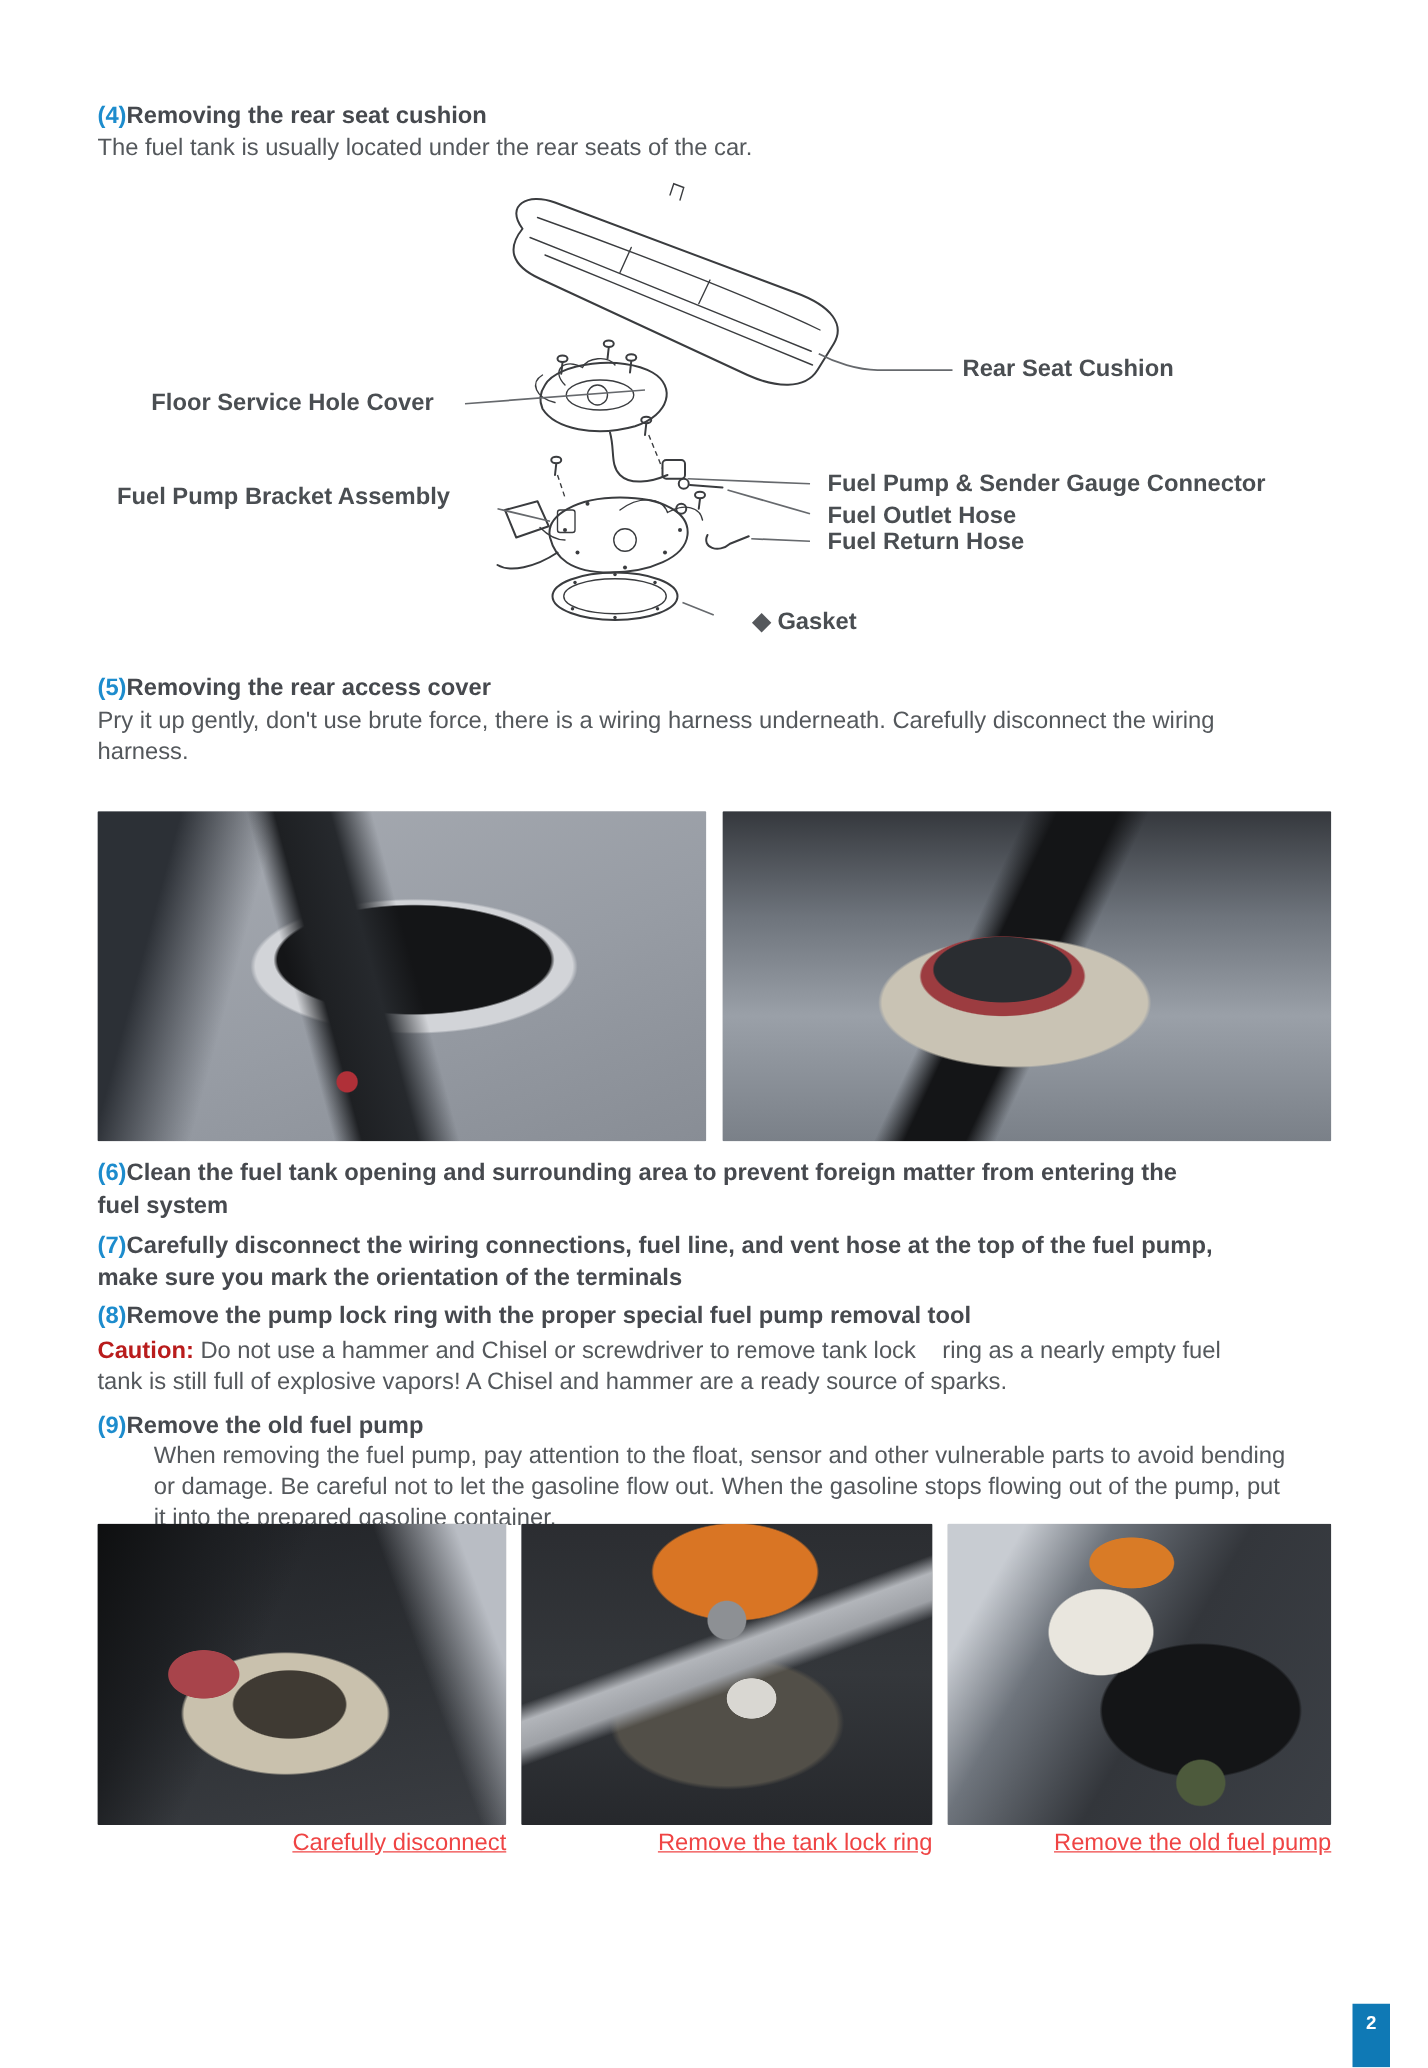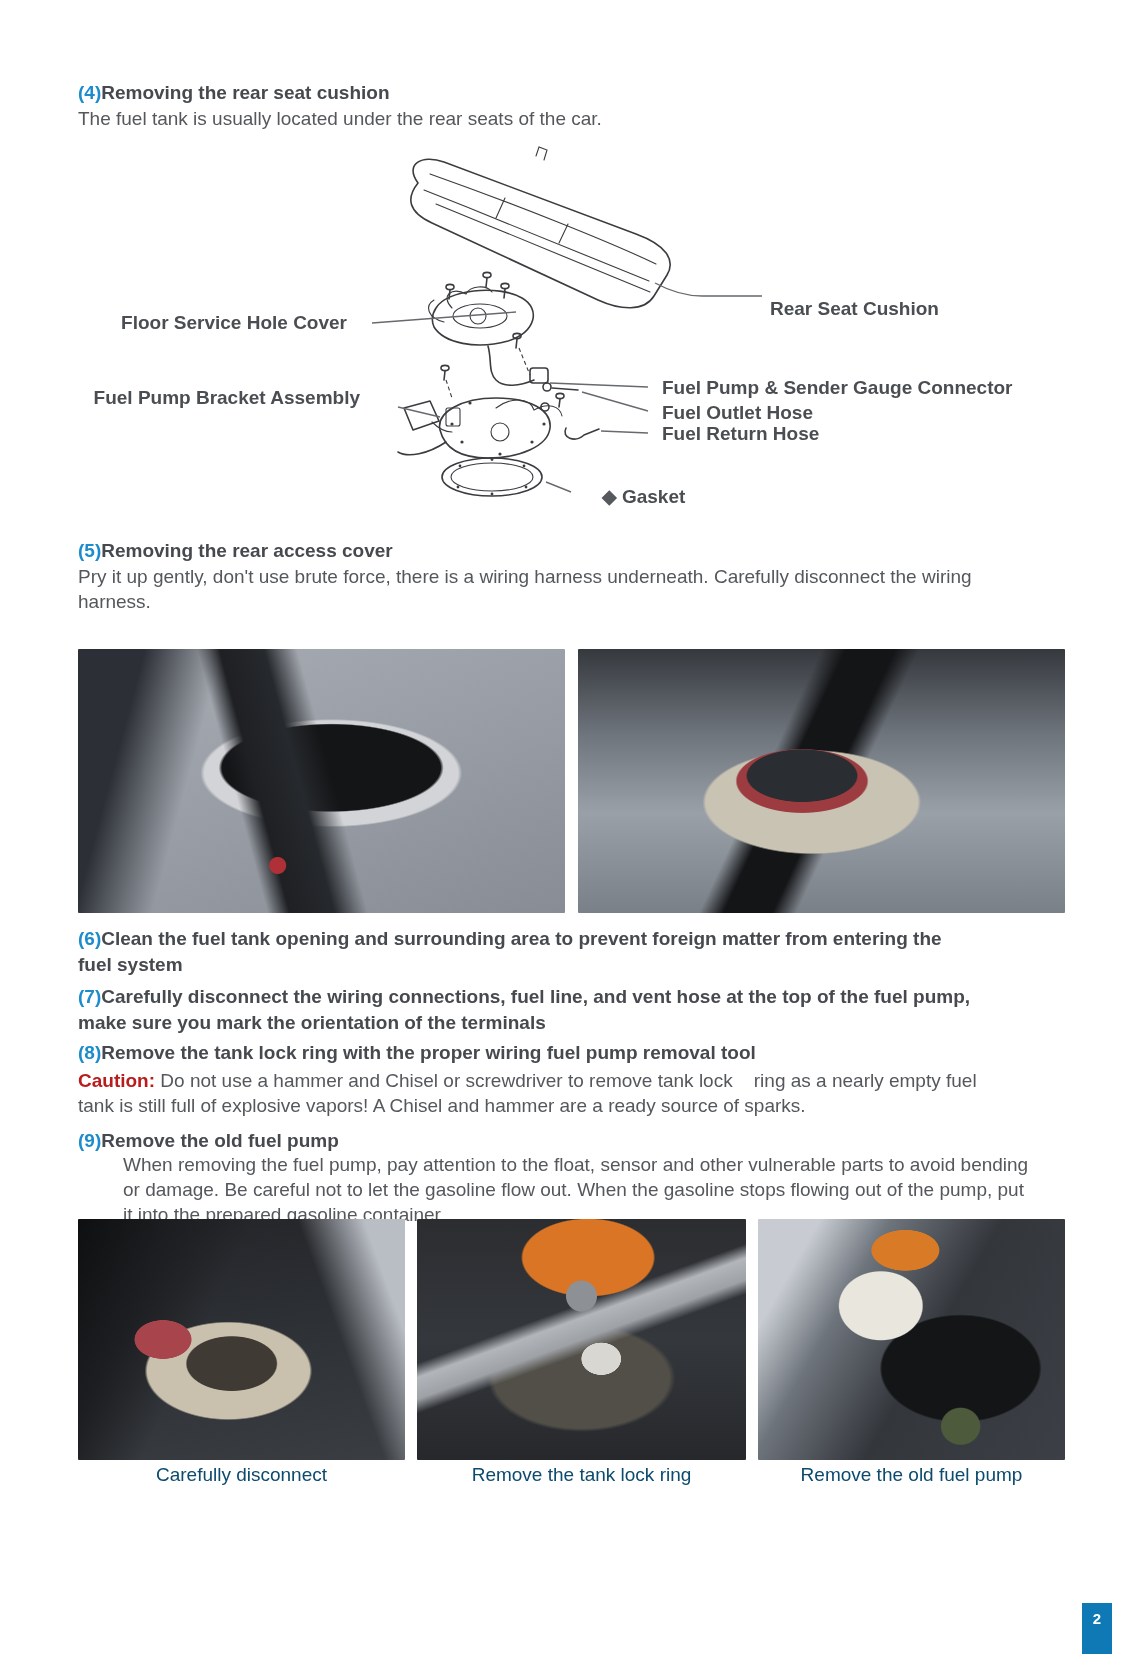--- a/index.html
+++ b/index.html
@@ -24,21 +24,21 @@
   .body-text b{color:#b91c1c;}
   .dlabel{
     font-size:19px;font-weight:bold;color:#4a4e52;white-space:nowrap;
   }
   .photo{
     position:absolute;border-radius:1px;
     background-color:#7d828a;
   }
   .caption{
     position:absolute;top:1464px;
-    font-size:19px;color:#0c4a6e;text-align:center;
+    font-size:19px;color:#ef4444;text-align:right;text-decoration:underline;
   }
   .page-badge{
     position:absolute;left:1082px;top:1603px;width:30px;height:51px;
     background:#0f79b5;color:#ffffff;font-size:15px;font-weight:bold;
     text-align:center;padding-top:7px;box-sizing:border-box;
   }
   svg{display:block;}
   .art{stroke:#3a3c3f;fill:none;stroke-width:1.6;stroke-linecap:round;stroke-linejoin:round;}
   .artthin{stroke:#3a3c3f;fill:none;stroke-width:1.1;stroke-linecap:round;}
   .leader{stroke:#66696d;fill:none;stroke-width:1.4;}
@@ -147,21 +147,21 @@
         <path class="leader" d="M762,156 L702,156 C686,156 668,150 655,143"></path>
         <path class="leader" d="M550,243 L648,247"></path>
         <path class="leader" d="M582,252 L648,271"></path>
         <path class="leader" d="M601,291 L648,293"></path>
         <path class="leader" d="M546,342 L571,352"></path>
       </g>
     </svg>
 
     <div class="abs dlabel" style="right:795px;top:172px;">Floor Service Hole Cover</div>
     <div class="abs dlabel" style="right:782px;top:247px;margin-left:44px;">Fuel Pump Bracket Assembly</div>
-    <div class="abs dlabel" style="left:770px;top:158px;">Rear Seat Cushion</div>
+    <div class="abs dlabel" style="left:770px;top:145px;">Rear Seat Cushion</div>
     <div class="abs dlabel" style="left:662px;top:237px;">Fuel Pump &amp; Sender Gauge Connector</div>
     <div class="abs dlabel" style="left:662px;top:262px;">Fuel Outlet Hose</div>
     <div class="abs dlabel" style="left:662px;top:283px;">Fuel Return Hose</div>
     <div class="abs dlabel" style="left:575px;top:345px;margin-left:27px;"><span style="color:#55585c;">◆</span> <span>Gasket</span></div>
   </div>
 
   <div class="abs heading" style="left:78px;top:538px;"><span class="num">(5)</span><span>Removing the rear access cover</span></div>
   <div class="abs body-text" style="left:78px;top:564px;">Pry it up gently, don't use brute force, there is a wiring harness underneath. Carefully disconnect the wiring
 harness.</div>
 
@@ -182,21 +182,21 @@
                 linear-gradient(115deg, rgba(0,0,0,0) 40%, #141517 44%, #141517 52%, rgba(0,0,0,0) 56%),
                 linear-gradient(180deg, #35383d 0%, #6e747c 32%, #9aa0a8 62%, #7a8088 100%);">
   </div>
 
   <div class="abs heading" style="left:78px;top:926px;"><span class="num">(6)</span><span>Clean the fuel tank opening and surrounding area to prevent foreign matter from entering the
 fuel system</span></div>
 
   <div class="abs heading" style="left:78px;top:984px;"><span class="num">(7)</span><span>Carefully disconnect the wiring connections, fuel line, and vent hose at the top of the fuel pump,
 make sure you mark the orientation of the terminals</span></div>
 
-  <div class="abs heading" style="left:78px;top:1040px;"><span class="num">(8)</span><span>Remove the tank lock ring with the proper wiring fuel pump removal tool</span></div>
+  <div class="abs heading" style="left:78px;top:1040px;"><span class="num">(8)</span><span>Remove the pump lock ring with the proper special fuel pump removal tool</span></div>
   <div class="abs body-text" style="left:78px;top:1068px;"><b>Caution:</b><span> Do not use a hammer and Chisel or screwdriver to remove tank lock    ring as a nearly empty fuel
 tank is still full of explosive vapors! A Chisel and hammer are a ready source of sparks.</span></div>
 
   <div class="abs heading" style="left:78px;top:1128px;"><span class="num">(9)</span><span>Remove the old fuel pump</span></div>
   <div class="abs body-text" style="left:78px;top:1152px;margin-left:45px;">When removing the fuel pump, pay attention to the float, sensor and other vulnerable parts to avoid bending
 or damage. Be careful not to let the gasoline flow out. When the gasoline stops flowing out of the pump, put
 it into the prepared gasoline container.</div>
 
   <div class="photo" style="left:78px;top:1219px;width:327px;height:241px;
               background-image:

